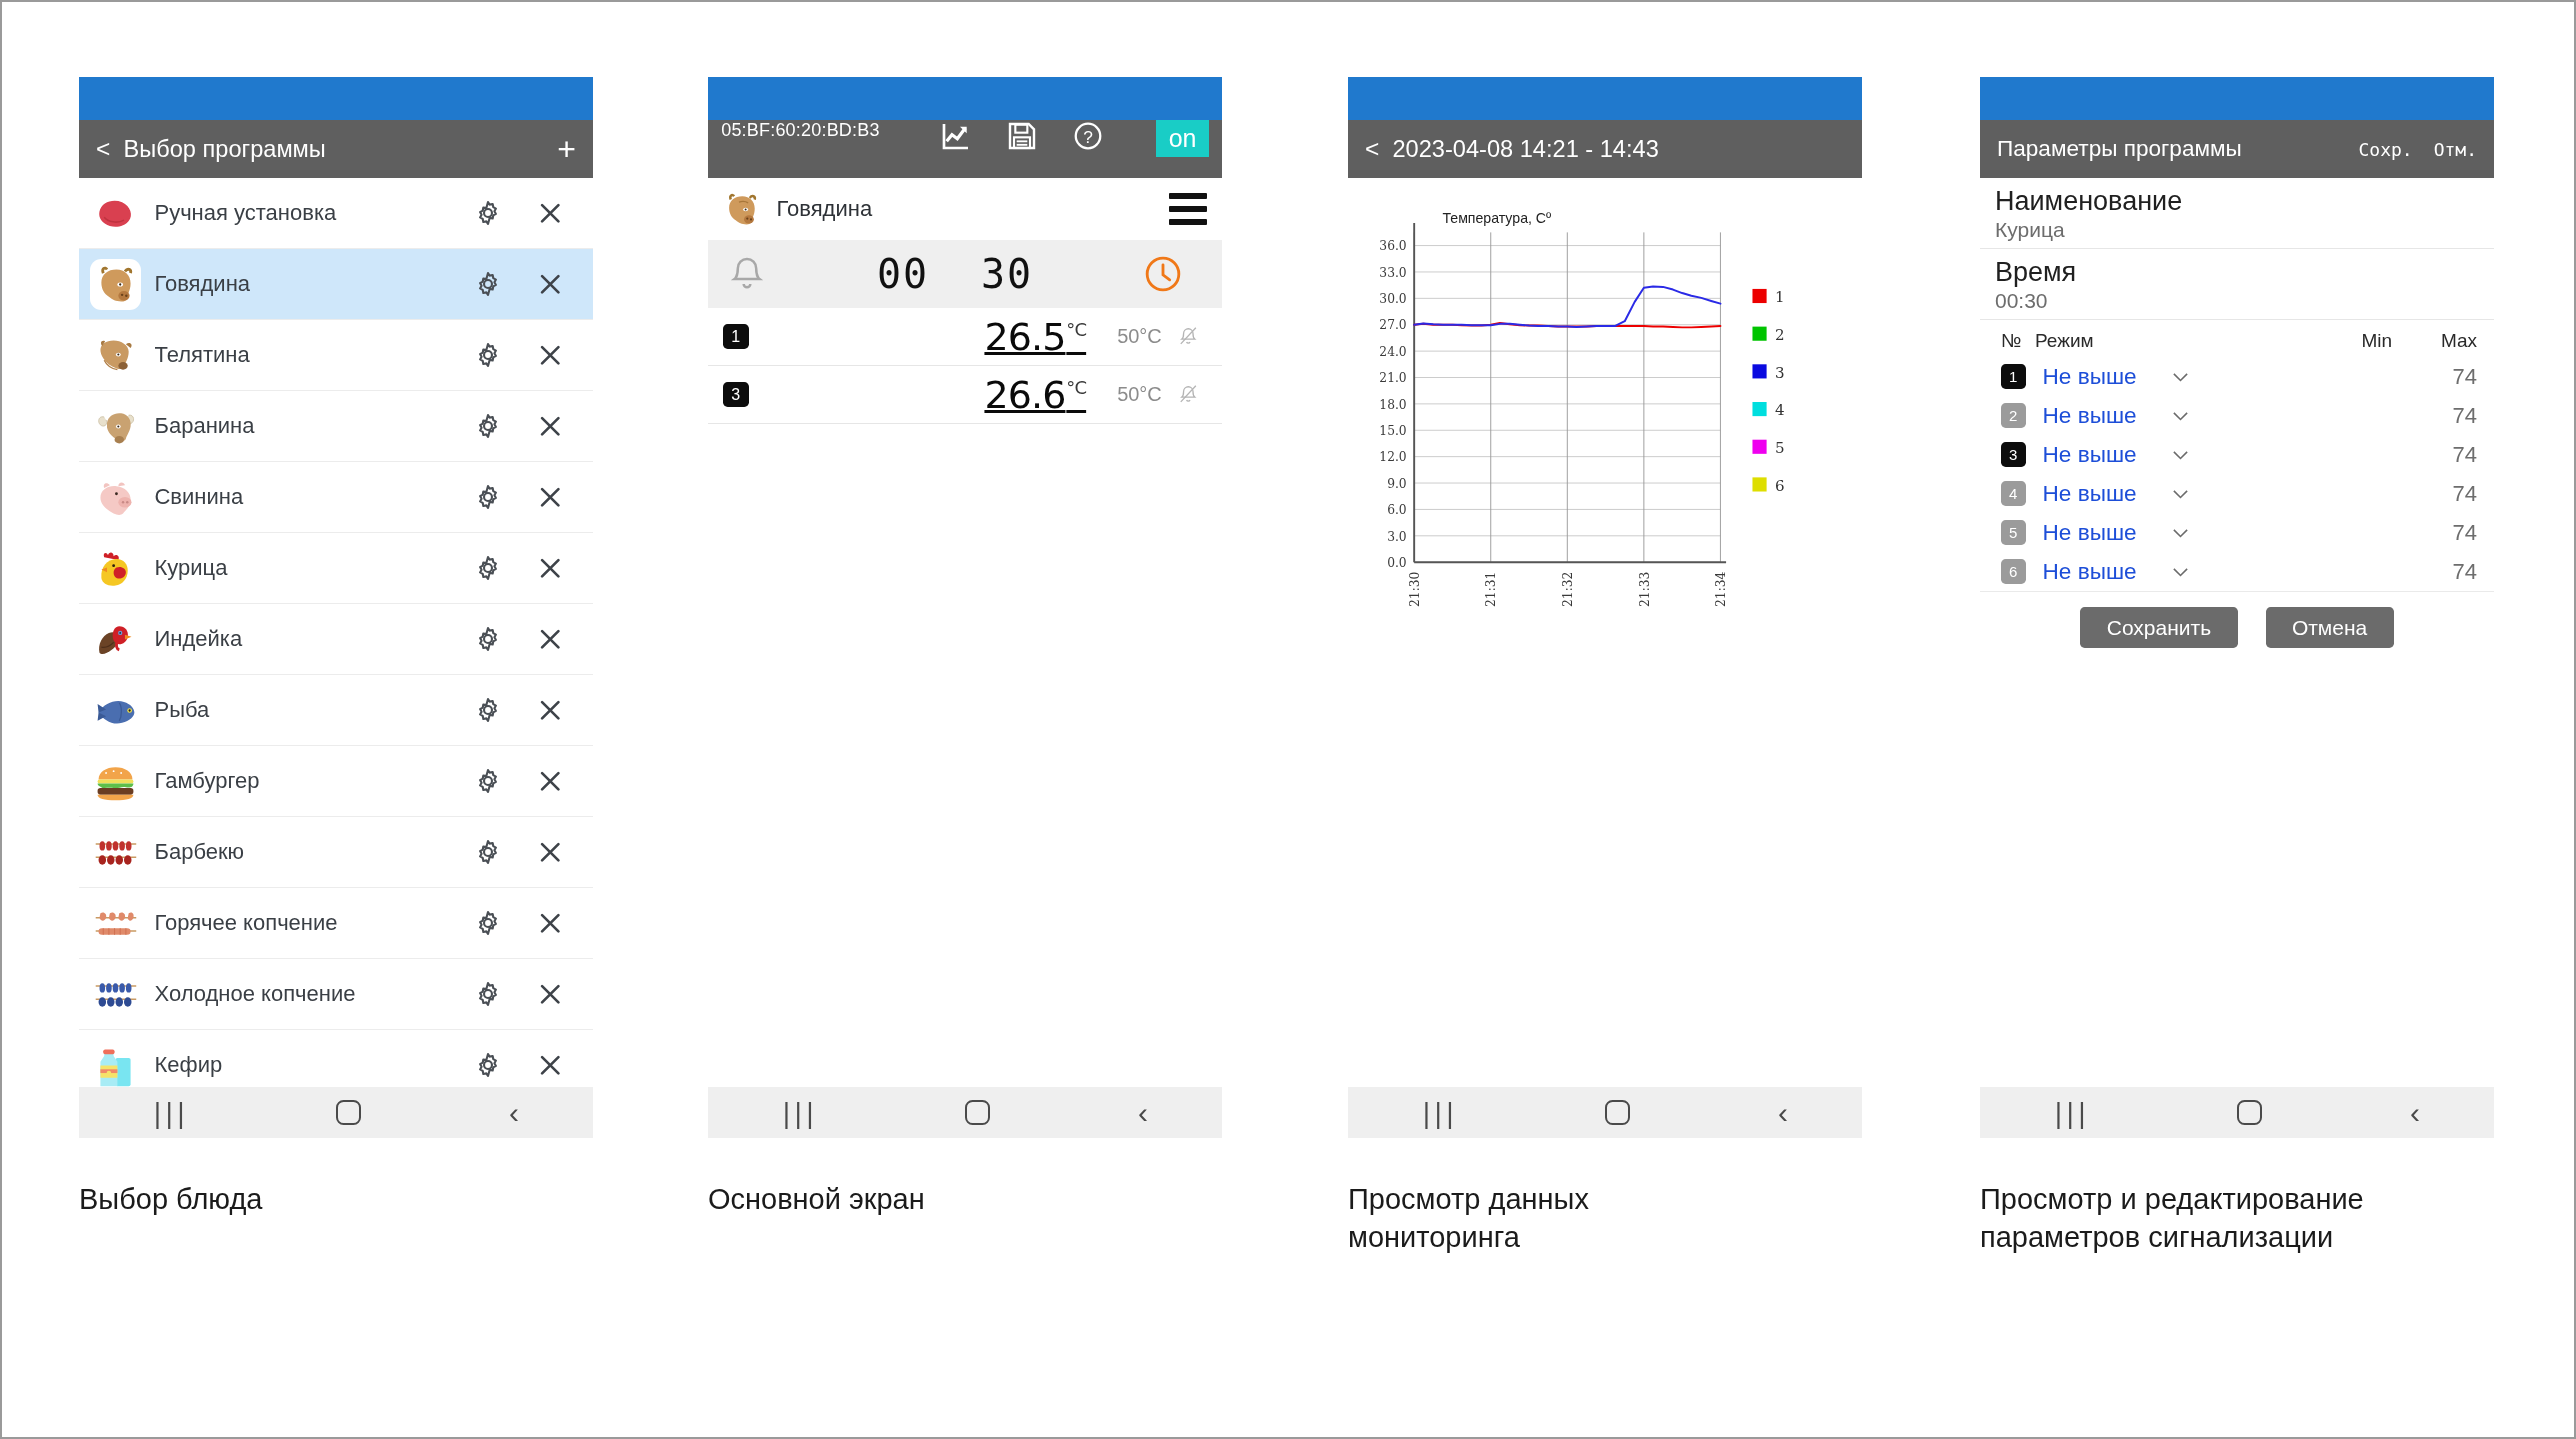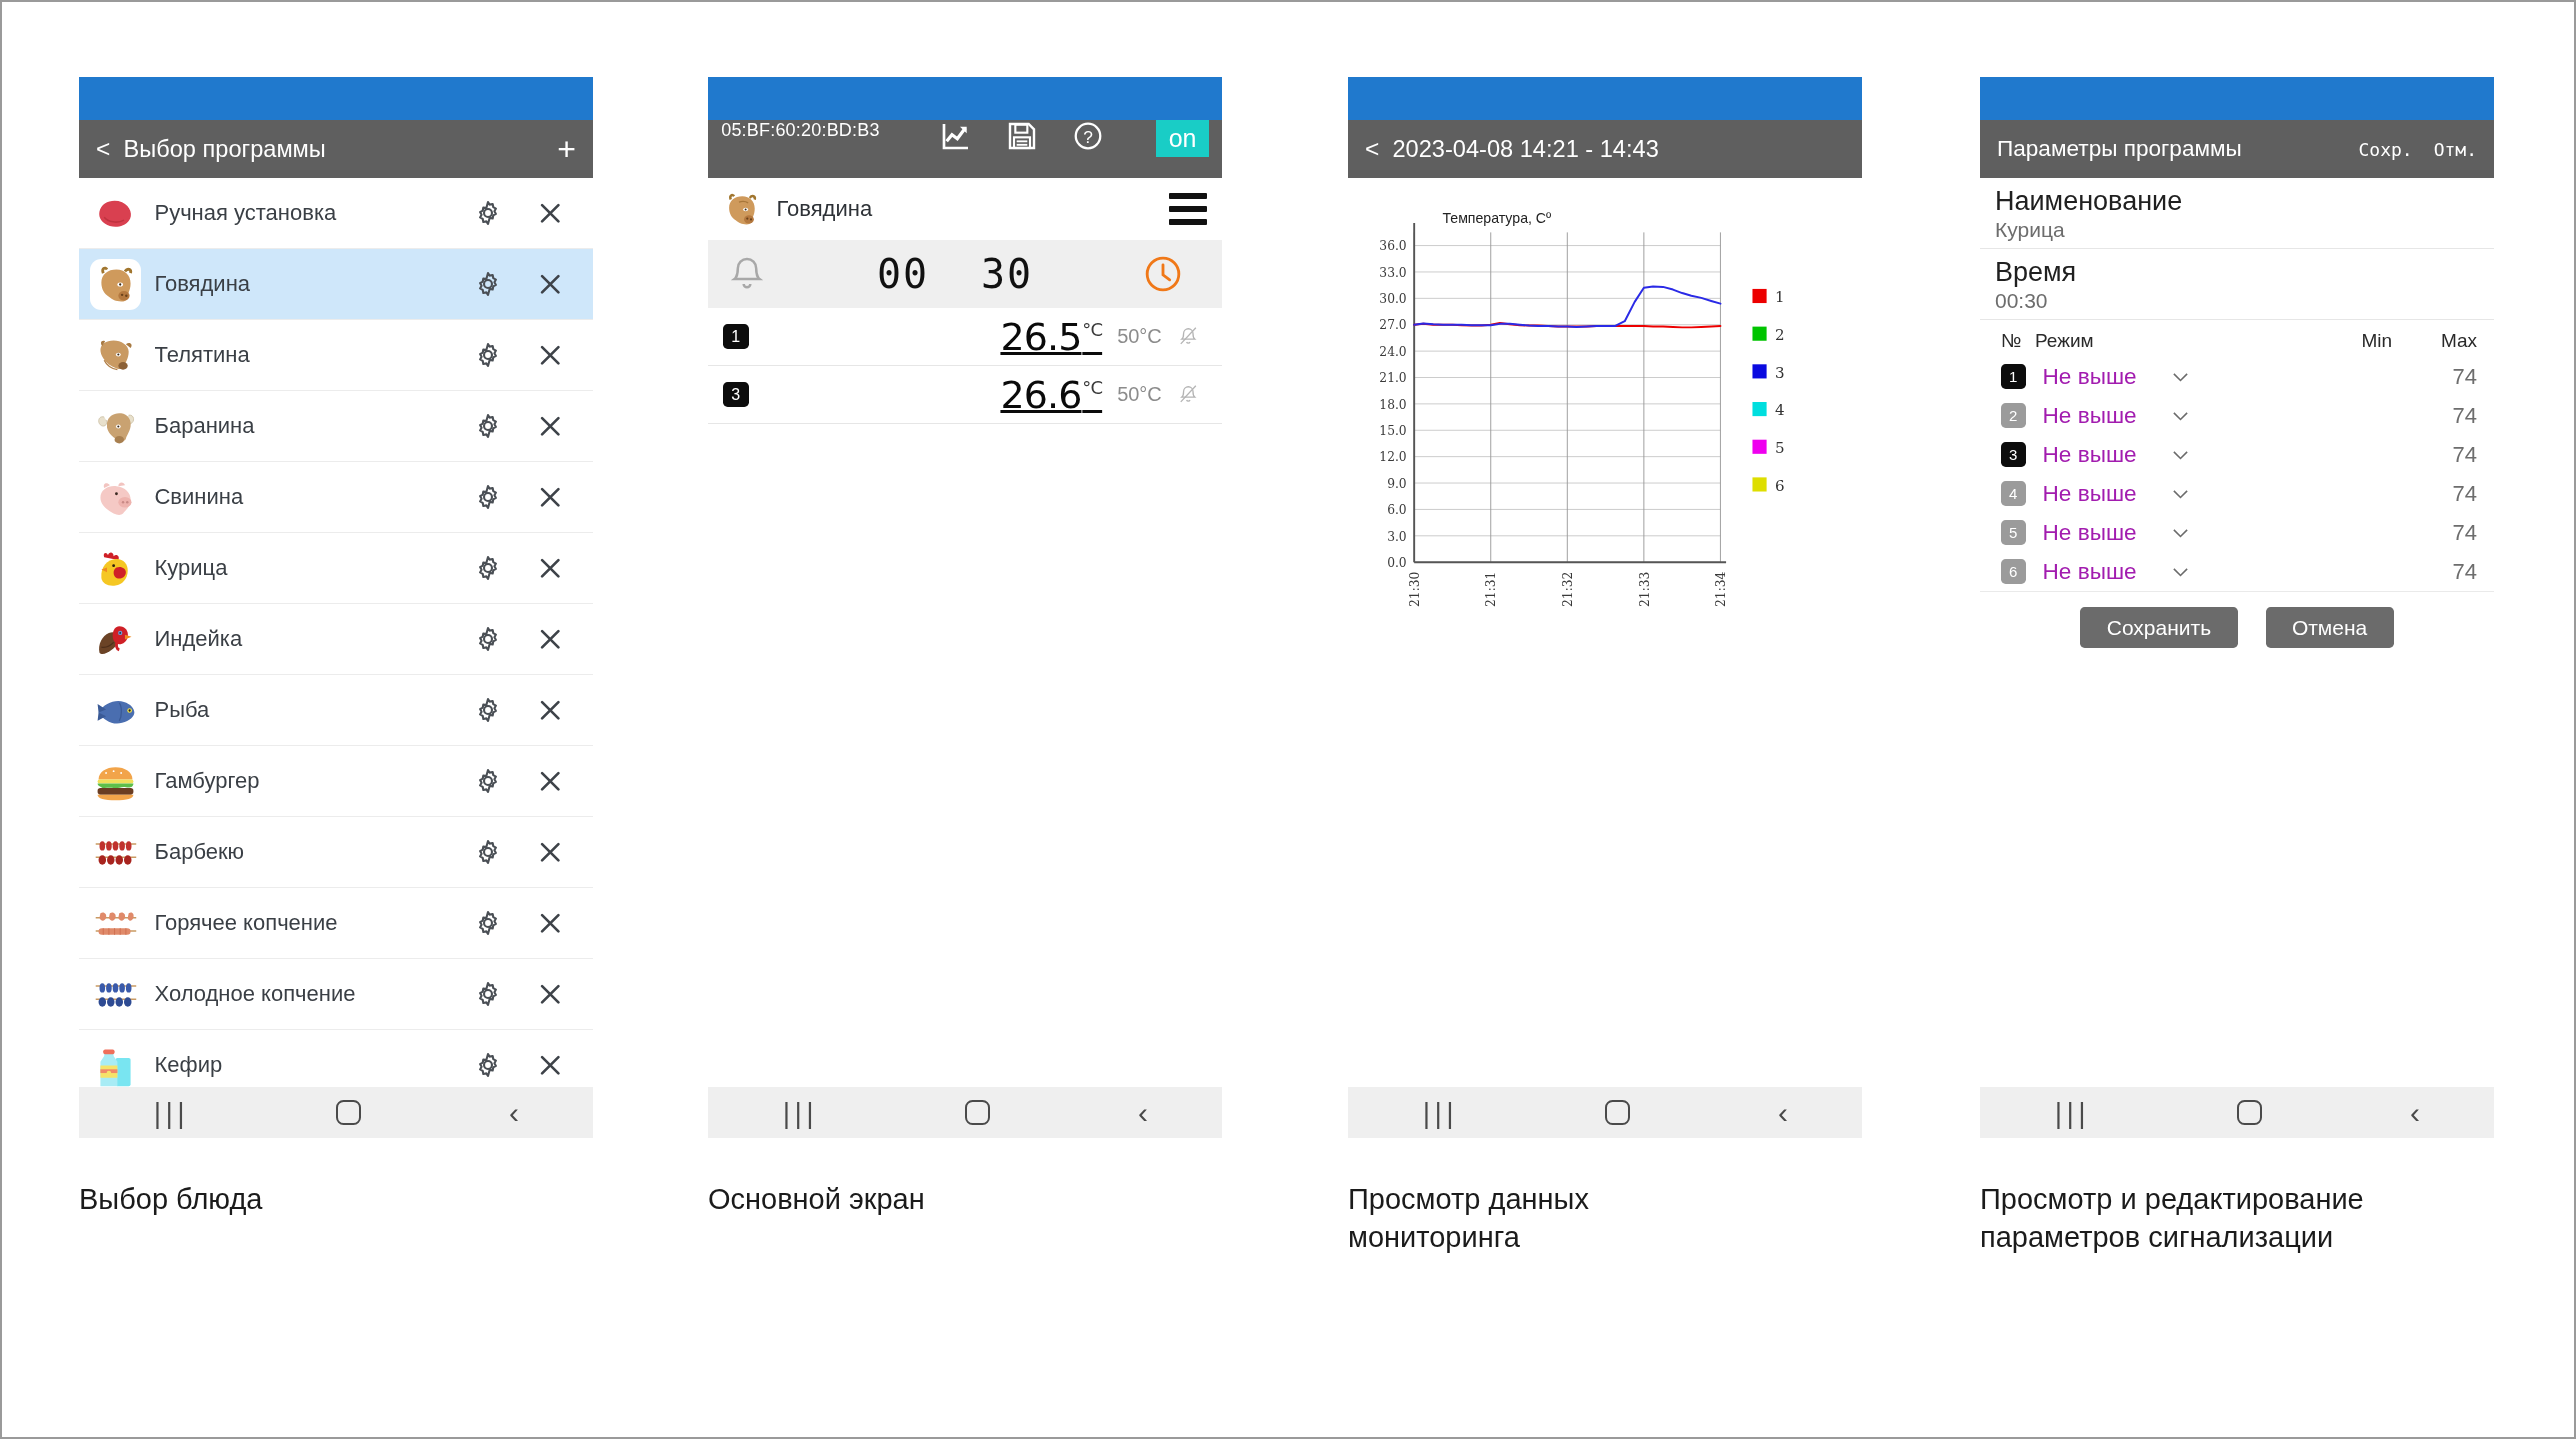--- a/index.html
+++ b/index.html
@@ -89,21 +89,21 @@
   .chan-badge {
     width: 25.5px; height: 25.5px; border-radius: 4.7px; background: #0c0c0c;
     color: #fff; font-size: 16px; display: flex; align-items: center;
     justify-content: center; flex: 0 0 25.5px;
   }
   .temp-main {
     flex: 1; text-align: right; font-size: 38px; color: #0a0a0a;
     font-family: "DejaVu Sans", sans-serif; letter-spacing: -0.9px; text-decoration: underline;
   }
   .temp-unit { font-size: 18px; vertical-align: super; color: #3a3a3a; margin-left: 0.9px; }
-  .temp-set { font-size: 20px; color: #8c8c8c; margin-left: 15px; }
+  .temp-set { font-size: 20px; color: #8c8c8c; margin-left: 31px; }
   .muted-bell { width: 22.6px; height: 22.6px; margin-left: 15px; opacity: .55; }
 
   
   .chart-wrap { background: #fff; height: 566px; padding-top: 28px; }
   .chart-svg { display: block; }
 
   
   .appbar4 { height: 58px; background: #5f5f5f; color: #fff; display: flex;
              align-items: center; padding: 0 17px; font-size: 22.6px; }
   .appbar4 .title4 { flex: 1; }
@@ -114,21 +114,21 @@
   .tbl-head { display: flex; align-items: center; padding: 9.4px 17px 5.7px 21px; font-size: 19px; color: #2a2a2a; }
   .c-num { flex: 0 0 34px; }
   .c-mode { flex: 1; }
   .c-min { flex: 0 0 104px; text-align: right; }
   .c-max { flex: 0 0 85px; text-align: right; }
   .param-row { display: flex; align-items: center; padding: 6.6px 17px 6.6px 21px; height: 39px; }
   .p-badge { width: 24.5px; height: 24.5px; border-radius: 4.7px; color: #fff; font-size: 15px;
              display: flex; align-items: center; justify-content: center; flex: 0 0 24.5px; }
   .p-badge.on { background: #0c0c0c; }
   .p-badge.off { background: #9b9b9b; }
-  .p-mode { flex: 1; font-size: 22.6px; color: #a21caf; margin-left: 17px; display: flex; align-items: center; }
+  .p-mode { flex: 1; font-size: 22.6px; color: #1d4ed8; margin-left: 17px; display: flex; align-items: center; }
   .chev { margin-left: 34px; opacity: .75; }
   .p-min { flex: 0 0 104px; text-align: right; font-size: 22px; color: #6d6d6d; }
   .p-max { flex: 0 0 85px; text-align: right; font-size: 22px; color: #6d6d6d; }
   .btnrow { display: flex; justify-content: center; gap: 28px; padding: 15px 0 9.4px; border-top: 0.9px solid #eaeaea; }
   .btn { background: #6b6b6b; color: #fff; border: none; border-radius: 4.7px;
          font-size: 21px; padding: 8.5px 26.4px; font-family: "Liberation Sans", sans-serif; }
 
   
   .navbar {
     position: absolute; height: 51px; width: 514px; background: #efefef;

